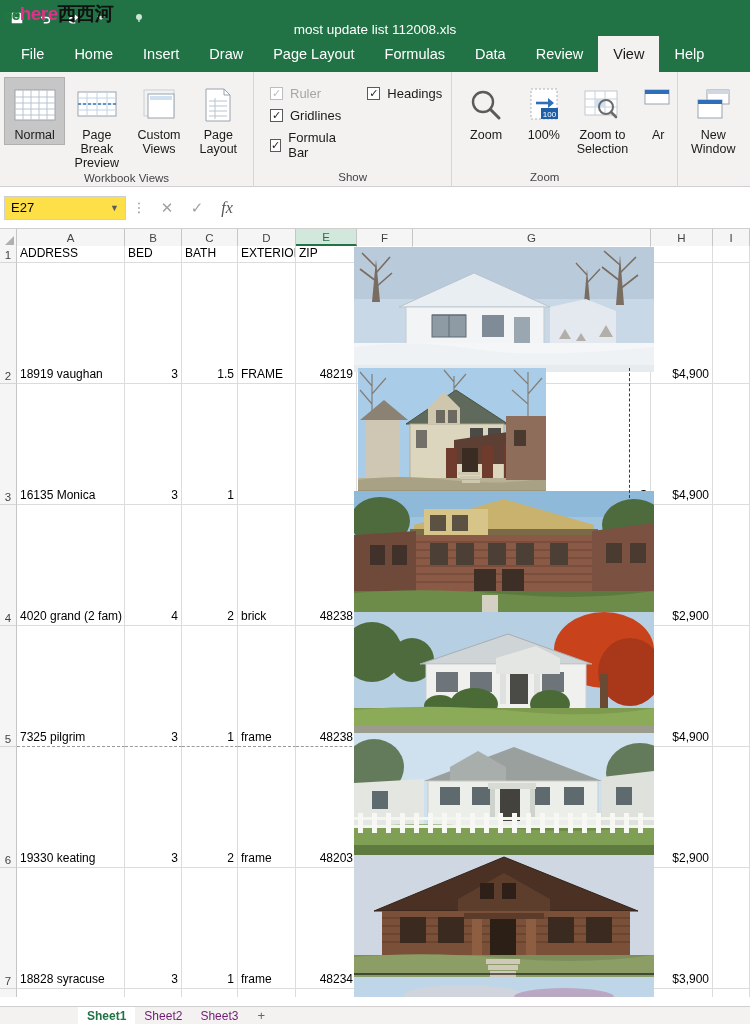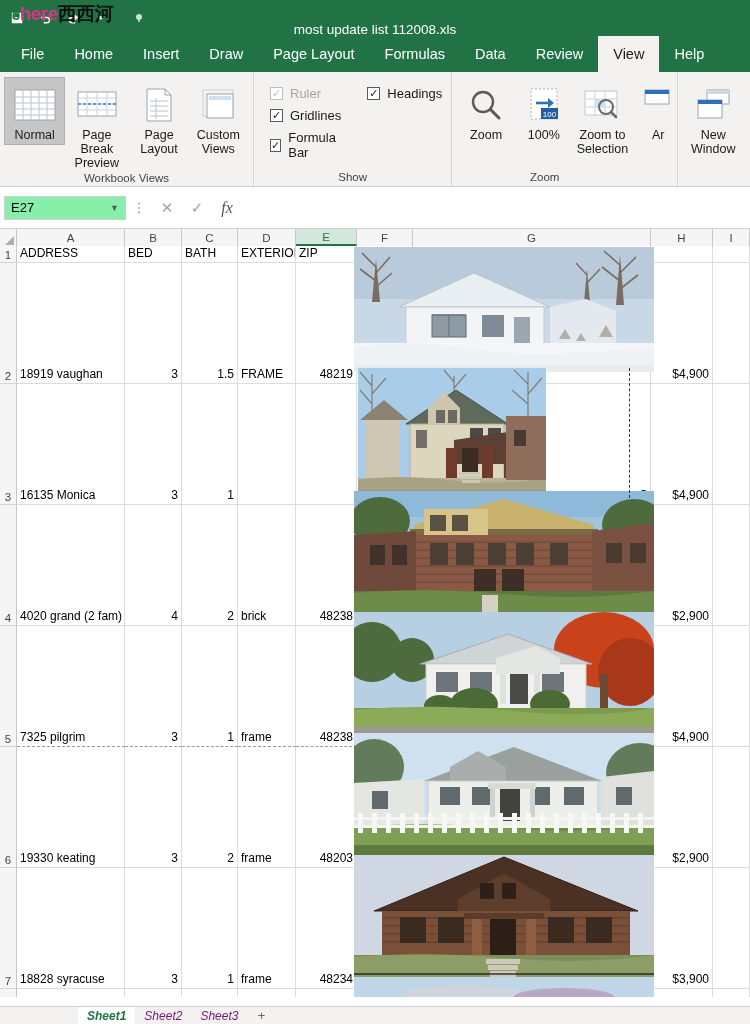--- a/index.html
+++ b/index.html
@@ -120,21 +120,21 @@
     height: 42px;
     background: #ffffff;
     display: flex;
     align-items: center;
     padding: 0 4px;
     border-bottom: 1px solid #d0cece;
   }
   .namebox {
     width: 122px; height: 24px;
     border: 1px solid #d0cece;
-    background: #86efac;
+    background: #fde047;
     display: flex; align-items: center;
     padding: 0 6px;
     font-size: 13px;
   }
   .namebox .nb-text { flex: 1; }
   .nb-arrow { color: #5a5a5a; font-size: 9px; }
   .fb-dots { width: 26px; text-align: center; color: #888; font-size: 13px; letter-spacing: 0; }
   .fb-btns { display: flex; align-items: center; gap: 0px; }
   .fb-btn {
     width: 30px; height: 24px;
@@ -219,21 +219,20 @@
   
   .sheetbar {
     position: absolute; left: 0; right: 0; bottom: 0;
     height: 18px;
     background: #f3f2f1;
     border-top: 1px solid #d0cece;
     display: flex; align-items: center;
     padding-left: 78px;
     font-size: 12px;
     overflow: hidden;
-    font-style: italic;
   }
   .stab { padding: 0 9px; color: #701a75; line-height: 18px; }
   .stab.active { color: #217346; font-weight: bold; background: #ffffff; }
   .addsheet { margin-left: 10px; color: #666; font-size: 13px; }
 </style>
 </head>
 <body>
 
 <div class="titlebar">
   <div class="qat">
@@ -312,41 +311,41 @@
               </g>
             <path d="M2 17h38" stroke="#3b78c2" stroke-width="1.6" stroke-dasharray="3 2"></path>
           </svg>
         </span>
         <span class="lbl">Page Break
 Preview</span>
       </div>
       <div class="bigbtn">
         <span class="ico">
           <svg width="42" height="36" viewBox="0 0 42 36">
+            <rect x="6" y="3" width="30" height="26" fill="none" stroke="#c8d0d8"></rect>
+            <rect x="10" y="7" width="26" height="24" fill="#ffffff" stroke="#9aa3ad"></rect>
+            <rect x="12" y="9" width="22" height="4" fill="#cfe0f0"></rect>
+          </svg>
+        </span>
+        <span class="lbl">Custom
+Views</span>
+      </div>
+      <div class="bigbtn">
+        <span class="ico">
+          <svg width="42" height="36" viewBox="0 0 42 36">
             <path d="M9 2h18l6 6v26H9z" fill="#ffffff" stroke="#9aa3ad"></path>
             <path d="M27 2v6h6" fill="none" stroke="#9aa3ad"></path>
             <g stroke="#b9c4cf" stroke-width="1">
                 <path d="M12 14h18M12 19h18M12 24h18M12 29h18"></path>
                 <path d="M18 11v21"></path>
               </g>
           </svg>
         </span>
         <span class="lbl">Page
 Layout</span>
-      </div>
-      <div class="bigbtn">
-        <span class="ico">
-          <svg width="42" height="36" viewBox="0 0 42 36">
-            <rect x="6" y="3" width="30" height="26" fill="none" stroke="#c8d0d8"></rect>
-            <rect x="10" y="7" width="26" height="24" fill="#ffffff" stroke="#9aa3ad"></rect>
-            <rect x="12" y="9" width="22" height="4" fill="#cfe0f0"></rect>
-          </svg>
-        </span>
-        <span class="lbl">Custom
-Views</span>
       </div>
     </div>
     <div class="rgroup-label">Workbook Views</div>
   </div>
 
   <div class="rgroup" style="width:225px">
     <div class="rgroup-items" style="padding-left:10px">
       <div class="checkcol">
         <div class="checkrow disabled">
           <span class="cbox">✓</span>

